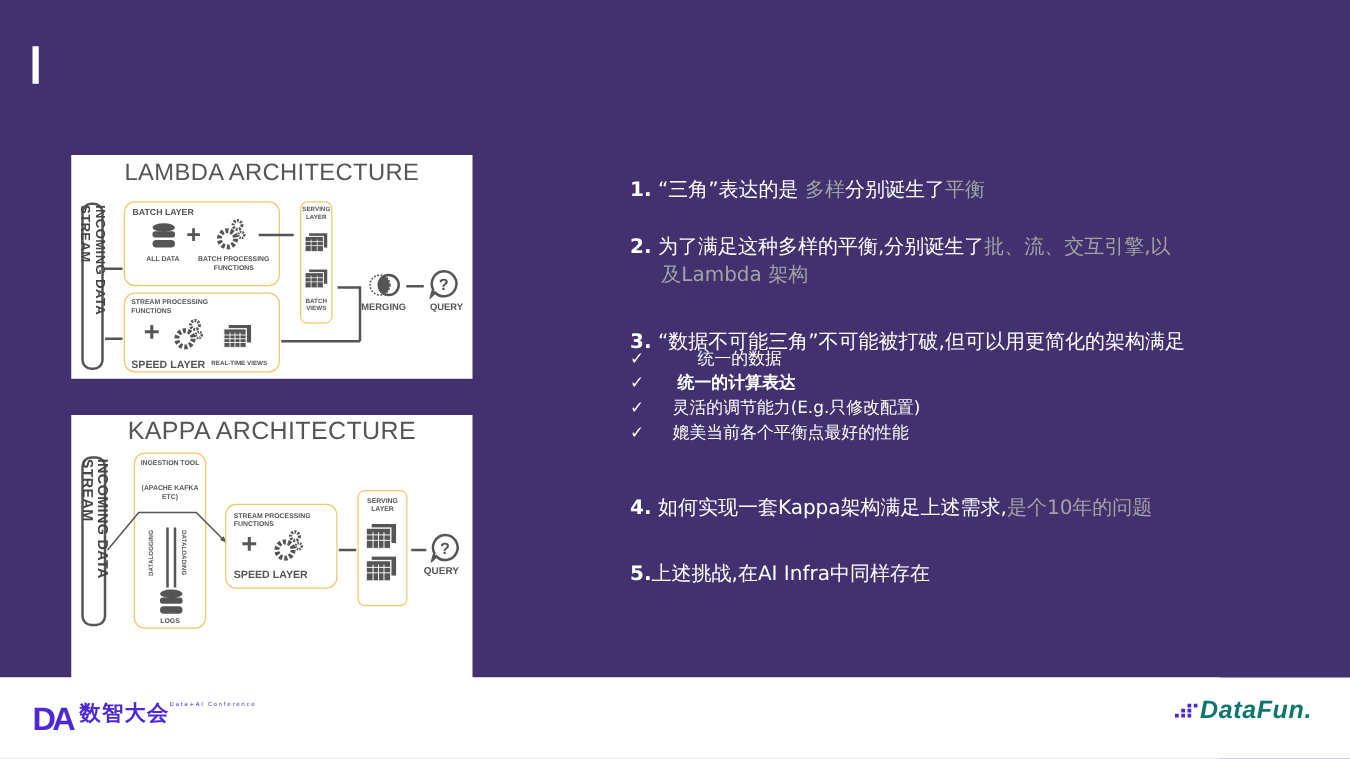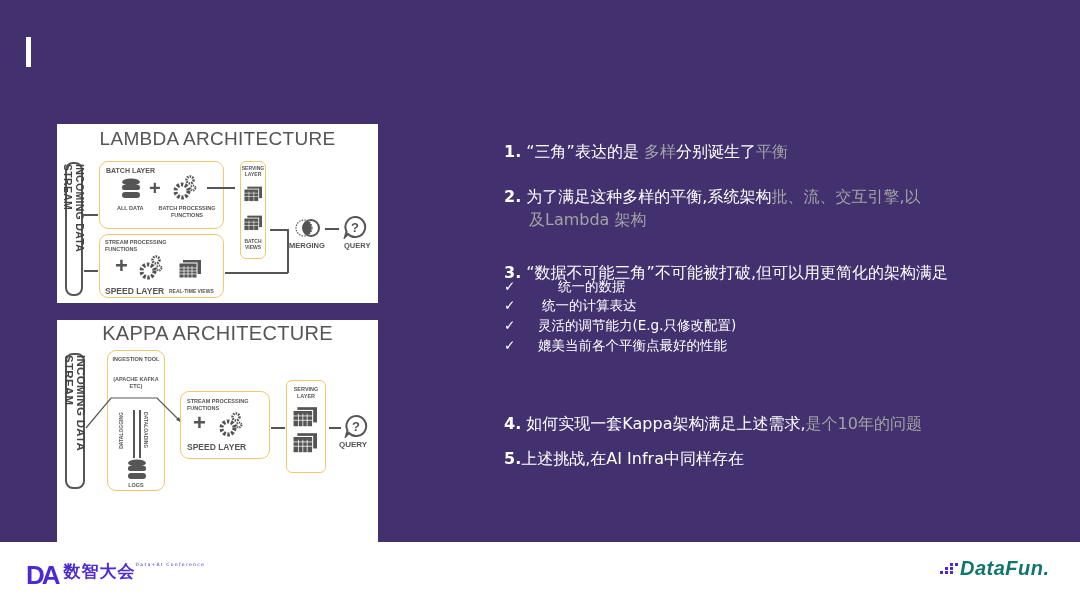--- a/index.html
+++ b/index.html
@@ -3,21 +3,21 @@
 <meta charset="utf-8">
 <style>
   * { box-sizing: border-box; margin: 0; padding: 0; }
   html, body { width: 1080px; height: 607px; overflow: hidden; }
   body { position: relative; background: #ffffff; font-family: "DejaVu Sans", "Liberation Sans", sans-serif; }
   .slide { position: absolute; left: 0; top: 0; width: 1080px; height: 542px; background: #42306f; }
   .title { position: absolute; left: 26px; top: 30px; height: 44px; display: flex; align-items: center; color: #fff; font-family: "DejaVu Serif", serif; font-size: 30px; letter-spacing: 1px; }
   .title-bar { width: 5px; height: 30px; background: #fff; margin-right: 10px; }
   .panel { position: absolute; left: 57px; width: 321px; background: #fff; }
   .panel.lambda { top: 124px; height: 179px; }
-  .panel.kappa { top: 320px; height: 222px; }
+  .panel.kappa { top: 332px; height: 222px; }
   .panel-title { position: absolute; left: 0; width: 100%; text-align: center; font-family: "Liberation Sans", sans-serif; font-weight: normal; color: #555; font-size: 19px; letter-spacing: 0.3px; }
   .lambda .panel-title { top: 4px; }
   .kappa .panel-title { top: 2px; font-size: 20px; }
   .stream-box { position: absolute; border: 2px solid #555; border-radius: 8px; display: flex; align-items: center; justify-content: center; }
   .stream-box span { writing-mode: vertical-rl; font-family: "Liberation Sans", sans-serif; font-weight: bold; font-size: 10.5px; color: #444; letter-spacing: 0.3px; }
   .obox { position: absolute; border: 1.6px solid #f0c870; border-radius: 9px; }
   .lbl { position: absolute; font-family: "Liberation Sans", sans-serif; color: #555; font-size: 6px; line-height: 1.25; }
   .lbl.b { font-weight: bold; }
   .lbl.big { font-size: 8.5px; font-weight: bold; }
   .ico { position: absolute; }
@@ -204,32 +204,32 @@
   </div>
 
 
   <div class="content">
     <div class="line" style="top:142px;">
       <span class="num">1.</span>
       <span>“三角”表达的是 </span><span class="hl">多样</span><span>分别诞生了</span><span class="hl">平衡</span>
     </div>
     <div class="line" style="top:187px;">
       <span class="num">2.</span>
-      <span>为了满足这种多样的平衡,系统架构</span><span class="hl">批、流、交互引擎,以</span>
+      <span>为了满足这种多样的平衡,分别诞生了</span><span class="hl">批、流、交互引擎,以</span>
     </div>
     <div class="line hl" style="top:210px;left:25px;">及Lambda 架构</div>
     <div class="line" style="top:263px;">
       <span class="num">3.</span>
       <span>“数据不可能三角”不可能被打破,但可以用更简化的架构满足</span>
     </div>
     <div class="chk" style="top:278px;"><span class="mark">✓</span><span style="margin-left:24px;">统一的数据</span></div>
-    <div class="chk" style="top:297px;"><span class="mark">✓</span><span style="margin-left:8px;">统一的计算表达</span></div>
+    <div class="chk" style="top:297px;font-weight:bold;"><span class="mark">✓</span><span style="margin-left:8px;">统一的计算表达</span></div>
     <div class="chk" style="top:317px;"><span class="mark">✓</span><span style="margin-left:4px;">灵活的调节能力(E.g.只修改配置)</span></div>
     <div class="chk" style="top:337px;"><span class="mark">✓</span><span style="margin-left:4px;">媲美当前各个平衡点最好的性能</span></div>
-    <div class="line" style="top:414px;">
+    <div class="line" style="top:396px;">
       <span class="num">4.</span>
       <span>如何实现一套Kappa架构满足上述需求,</span><span class="hl">是个10年的问题</span>
     </div>
     <div class="line" style="top:449px;">
       <span class="num">5.</span><span>上述挑战,在AI Infra中同样存在</span>
     </div>
   </div>
 </div>
 
 <div class="footer">

